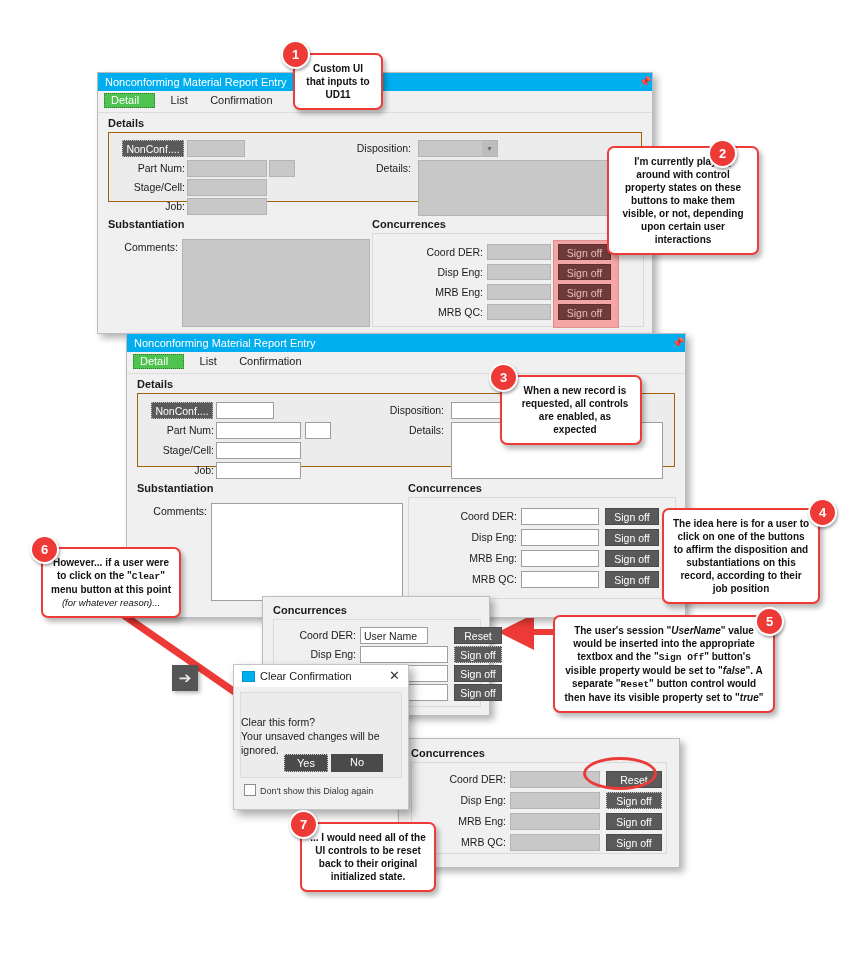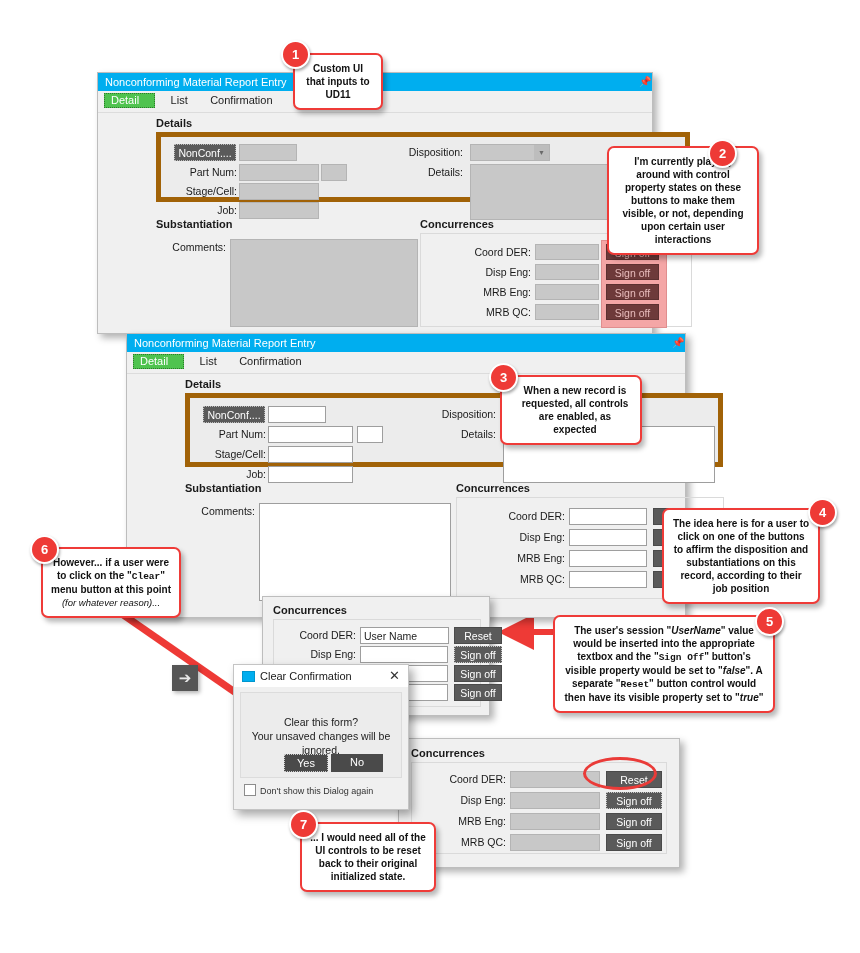--- a/index.html
+++ b/index.html
@@ -62,31 +62,30 @@
     background: #4fc34f;
     color: #ffffff;
     border: 1px dotted #2a7a2a;
     padding: 0px 15px 1px 6px;
   }
 
   
   .group {
     position: absolute;
     box-sizing: border-box;
-    margin-left: 48px;
   }
   .group-title {
     font-size: 11px;
     font-weight: bold;
     color: #1a1a1a;
     margin-bottom: 3px;
   }
   .group-body {
     position: relative;
-    border: 5px solid #a16207;
+    border: 1px solid #a16207;
     box-sizing: border-box;
   }
   .group-body.flat { background: #ececec; }
   .group-body.plain { background: transparent; }
 
   .lbl {
     position: absolute;
     font-size: 10.5px;
     color: #1a1a1a;
     text-align: right;
@@ -245,21 +244,21 @@
     line-height: 22px;
   }
   .dlg-body {
     position: absolute;
     left: 6px; right: 6px;
     background: #ececec;
     border: 1px solid #dcdcdc;
     box-sizing: border-box;
   }
   .dlg-msg {
-    text-align: center;
+    text-align: left;
     font-size: 10.5px;
     color: #1a1a1a;
     line-height: 14px;
     padding-top: 22px;
   }
   .dlg-btn {
     position: absolute;
     background: #4a4a4a;
     color: #ffffff;
     font-size: 11px;
@@ -458,21 +457,21 @@
         <div class="fld" style="left:112px;top:73px;width:78px;height:17px;"></div>
         <div class="btn" style="left:196px;top:73px;width:54px;height:17px;">Sign off</div>
       </div>
     </div>
   </div>
 
   <div class="win" style="left:262px;top:596px;width:228px;height:120px;">
     <div style="position:absolute;left:10px;top:7px;" class="group-title">Concurrences</div>
     <div class="group-body plain" style="position:absolute;left:10px;top:22px;width:208px;height:88px;border:1px solid #dadada;">
       <div class="lbl" style="left:-4px;top:9px;width:86px;">Coord DER:</div>
-      <div class="fld" style="left:86px;top:7px;width:89px;height:17px;">User Name</div>
+      <div class="fld" style="left:86px;top:7px;width:68px;height:17px;">User Name</div>
       <div class="btn" style="left:180px;top:7px;width:48px;height:17px;">Reset</div>
 
       <div class="lbl" style="left:-4px;top:28px;width:86px;">Disp Eng:</div>
       <div class="fld" style="left:86px;top:26px;width:88px;height:17px;"></div>
       <div class="btn focusdots" style="left:180px;top:26px;width:48px;height:17px;">Sign off</div>
 
       <div class="fld" style="left:86px;top:45px;width:88px;height:17px;"></div>
       <div class="btn" style="left:180px;top:45px;width:48px;height:17px;">Sign off</div>
 
       <div class="fld" style="left:86px;top:64px;width:88px;height:17px;"></div>

